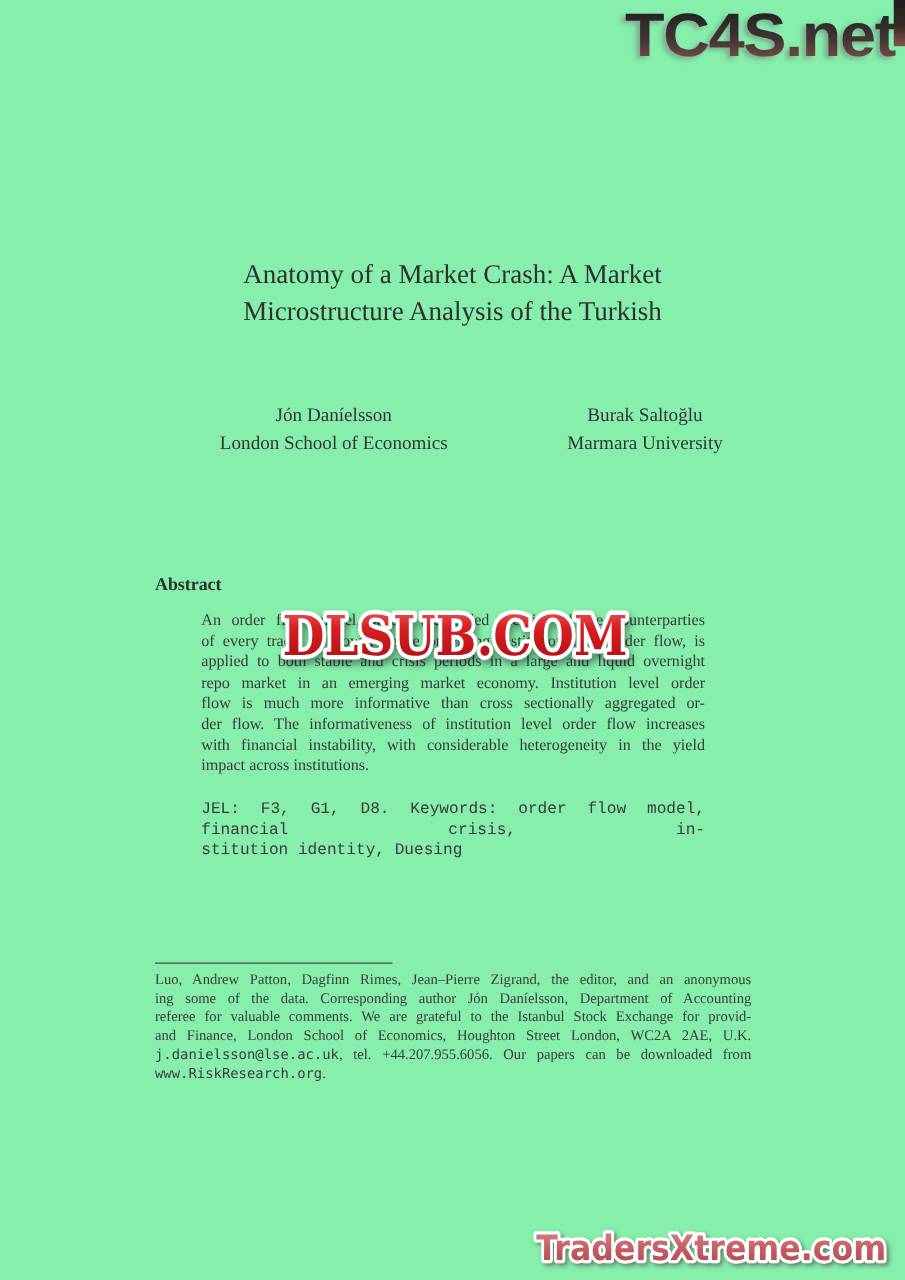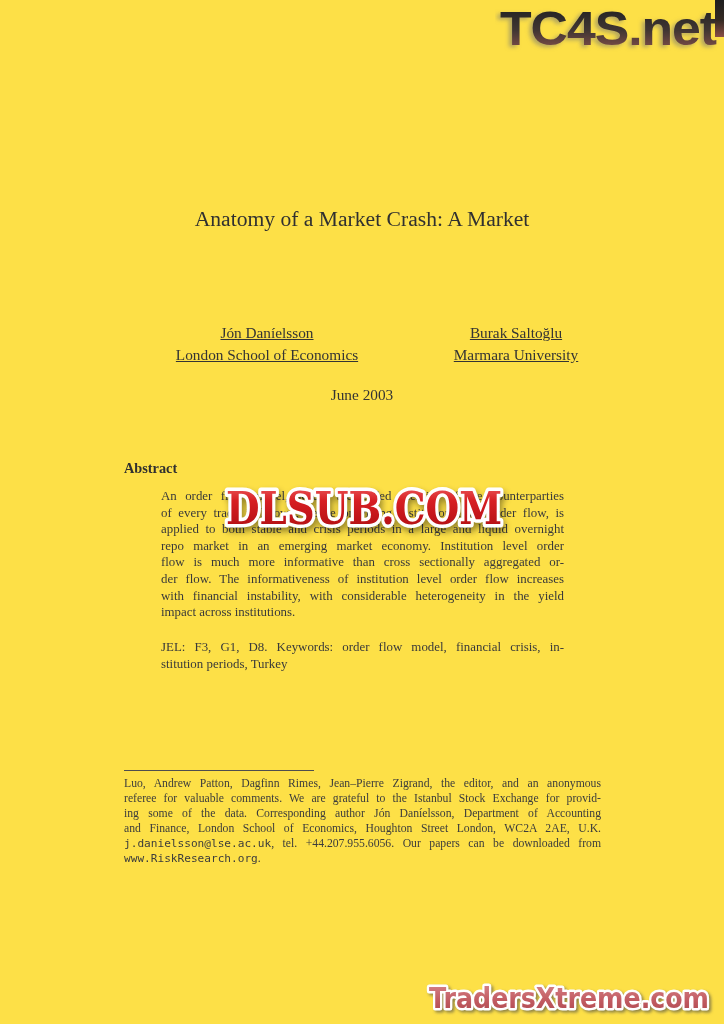--- a/index.html
+++ b/index.html
@@ -1,46 +1,46 @@
 <!DOCTYPE html>
 <html><head>
 <meta charset="utf-8">
 <style>
   html,body { margin:0; padding:0; background:#ffffff; }
   .page {
-    position:relative; width:724px; height:1024px; background:#fde047;
+    position:relative; width:724px; height:1024px; background:#86efac;
     overflow:hidden; font-family:"Liberation Serif","DejaVu Serif",serif; color:#3a3a3a;
   }
   
   .lines .tline { text-align:justify; text-align-last:justify; }
   .lines .tline.last { text-align-last:left; }
   .center-lines .tline { text-align:left; text-align-last:center; }
   .sup { font-size:66%; vertical-align:0.5em; }
   .indent { margin-left:11px; }
   .mono { font-family:"DejaVu Sans Mono","Liberation Mono",monospace; font-size:95%; }
 
   #title-block { position:absolute; left:124px; top:204px; width:476px;
                  font-size:21.6px; line-height:30px; color:#303030; }
 
   .author { position:absolute; top:322px; text-align:center;
-            font-size:15.3px; line-height:21.8px; color:#343434;text-decoration:underline; }
+            font-size:15.3px; line-height:21.8px; color:#343434; }
   .author.left  { left:267px; transform:translateX(-50%); }
   .author.right { left:516px; transform:translateX(-50%); }
 
   #date-line { position:absolute; top:386px; left:124px; width:476px;
                text-align:center; font-size:15.3px; color:#343434; }
 
   #abstract-heading { position:absolute; top:460px; left:124px; width:476px;
                       font-weight:bold; font-size:14.3px; color:#303030; }
 
   #abstract-body { position:absolute; top:488px; left:161px; width:403px;
                    font-size:12.9px; line-height:16.6px; }
 
   #jel-block { position:absolute; top:639px; left:161px; width:403px;
-               font-size:12.9px; line-height:16.6px; }
+               font-size:12.9px; line-height:16.6px;font-family:Liberation Mono, monospace; }
 
   #footnote-rule { position:absolute; top:770px; left:124px; width:190px;
                    border-top:1.2px solid #4e4e4e; height:0; }
 
   #footnote-block { position:absolute; top:776px; left:124px; width:477px;
                     font-size:11.7px; line-height:15.1px; color:#3c3c3c; }
 
   #logo-top { position:absolute; left:495px; top:1px; }
   #edge-mark { position:absolute; right:0; top:0; width:9px; height:37px;
                background:linear-gradient(180deg,#1e1e1e 0%,#352a23 55%,#8a4f47 100%); }
@@ -59,66 +59,66 @@
         <stop offset="0.55" stop-color="#413633"></stop>
         <stop offset="1" stop-color="#93564e"></stop>
       </linearGradient>
     </defs>
     <text x="113" y="44" text-anchor="middle" font-size="49" font-weight="bold" font-family="&quot;Liberation Sans&quot;, sans-serif" fill="url(#gradTop)" textLength="216" lengthAdjust="spacingAndGlyphs" style="filter: drop-shadow(-3px 2px 2px rgba(115,115,115,0.55)); letter-spacing:-1px;">TC4S.net</text>
   </svg>
   <div id="edge-mark"></div>
 
   <div id="title-block" class="center-lines">
       <div class="tline"><span>Anatomy of a Market Crash: A Market</span></div>
+      <div class="tline"><span>Microstructure Analysis of the Turkish</span></div>
     </div>
 
   <div class="author left">
     <div>Jón Daníelsson</div>
     <div>London School of Economics</div>
   </div>
   <div class="author right">
     <div>Burak Saltoğlu</div>
     <div>Marmara University</div>
   </div>
 
-  <div id="date-line">June 2003</div>
 
   <div id="abstract-heading">Abstract</div>
   <div id="abstract-body" class="lines">
       <div class="tline"><span>An order flow model, where the coded identity of the counterparties</span></div>
       <div class="tline"><span>of every trade is known, hence providing institution level order flow, is</span></div>
       <div class="tline"><span>applied to both stable and crisis periods in a large and liquid overnight</span></div>
       <div class="tline"><span>repo market in an emerging market economy. Institution level order</span></div>
       <div class="tline"><span>flow is much more informative than cross sectionally aggregated or-</span></div>
       <div class="tline"><span>der flow. The informativeness of institution level order flow increases</span></div>
       <div class="tline"><span>with financial instability, with considerable heterogeneity in the yield</span></div>
       <div class="tline last"><span>impact across institutions.</span></div>
     </div>
   <div id="jel-block" class="lines">
       <div class="tline"><span>JEL: F3, G1, D8. Keywords: order flow model, financial crisis, in-</span></div>
-      <div class="tline last"><span>stitution periods, Turkey</span></div>
+      <div class="tline last"><span>stitution identity, Duesing</span></div>
     </div>
 
   <svg id="watermark-center" width="300" height="64" viewBox="0 0 300 64">
     <defs>
       <linearGradient id="gradRed" x1="0" y1="0" x2="0" y2="1">
         <stop offset="0" stop-color="#ee6163"></stop>
         <stop offset="0.35" stop-color="#d71f23"></stop>
         <stop offset="0.75" stop-color="#bc1317"></stop>
         <stop offset="1" stop-color="#a50e11"></stop>
       </linearGradient>
     </defs>
     <text x="150" y="47" text-anchor="middle" font-size="44" font-weight="bold" font-family="&quot;DejaVu Serif&quot;, serif" fill="url(#gradRed)" stroke="#ffffff" stroke-width="7" paint-order="stroke" stroke-linejoin="round" textLength="276" lengthAdjust="spacingAndGlyphs" style="filter: drop-shadow(2px 4px 3px rgba(0,0,0,0.40));">DLSUB.COM</text>
   </svg>
 
   <div id="footnote-rule"></div>
   <div id="footnote-block" class="lines">
       <div class="tline"><span>Luo, Andrew Patton, Dagfinn Rimes, Jean–Pierre Zigrand, the editor, and an anonymous</span></div>
+      <div class="tline"><span>ing some of the data. Corresponding author Jón Daníelsson, Department of Accounting</span></div>
       <div class="tline"><span>referee for valuable comments. We are grateful to the Istanbul Stock Exchange for provid-</span></div>
-      <div class="tline"><span>ing some of the data. Corresponding author Jón Daníelsson, Department of Accounting</span></div>
       <div class="tline"><span>and Finance, London School of Economics, Houghton Street London, WC2A 2AE, U.K.</span></div>
       <div class="tline"><span class="mono">j.danielsson@lse.ac.uk</span><span>, tel. +44.207.955.6056. Our papers can be downloaded from</span></div>
       <div class="tline last"><span class="mono">www.RiskResearch.org</span><span>.</span></div>
     </div>
 
   <svg id="logo-bottom" width="292" height="42" viewBox="0 0 292 42">
     <defs>
       <linearGradient id="gradPink" x1="0" y1="0" x2="0" y2="1">
         <stop offset="0" stop-color="#d8868b"></stop>
         <stop offset="0.55" stop-color="#c25c62"></stop>

